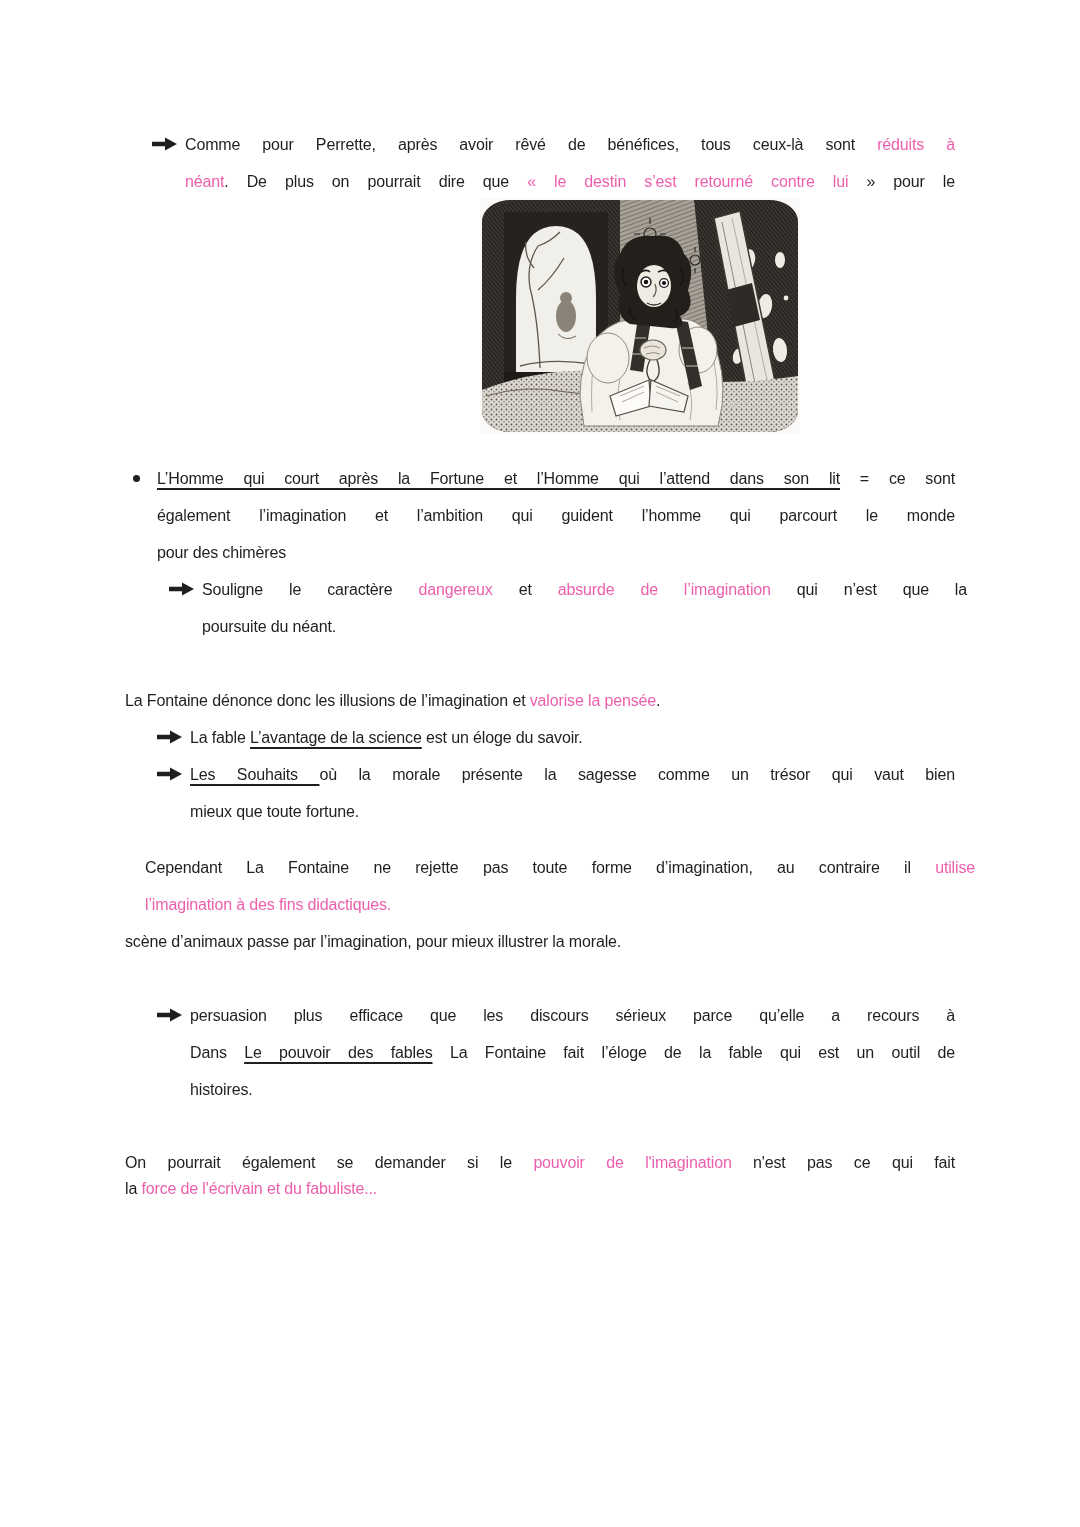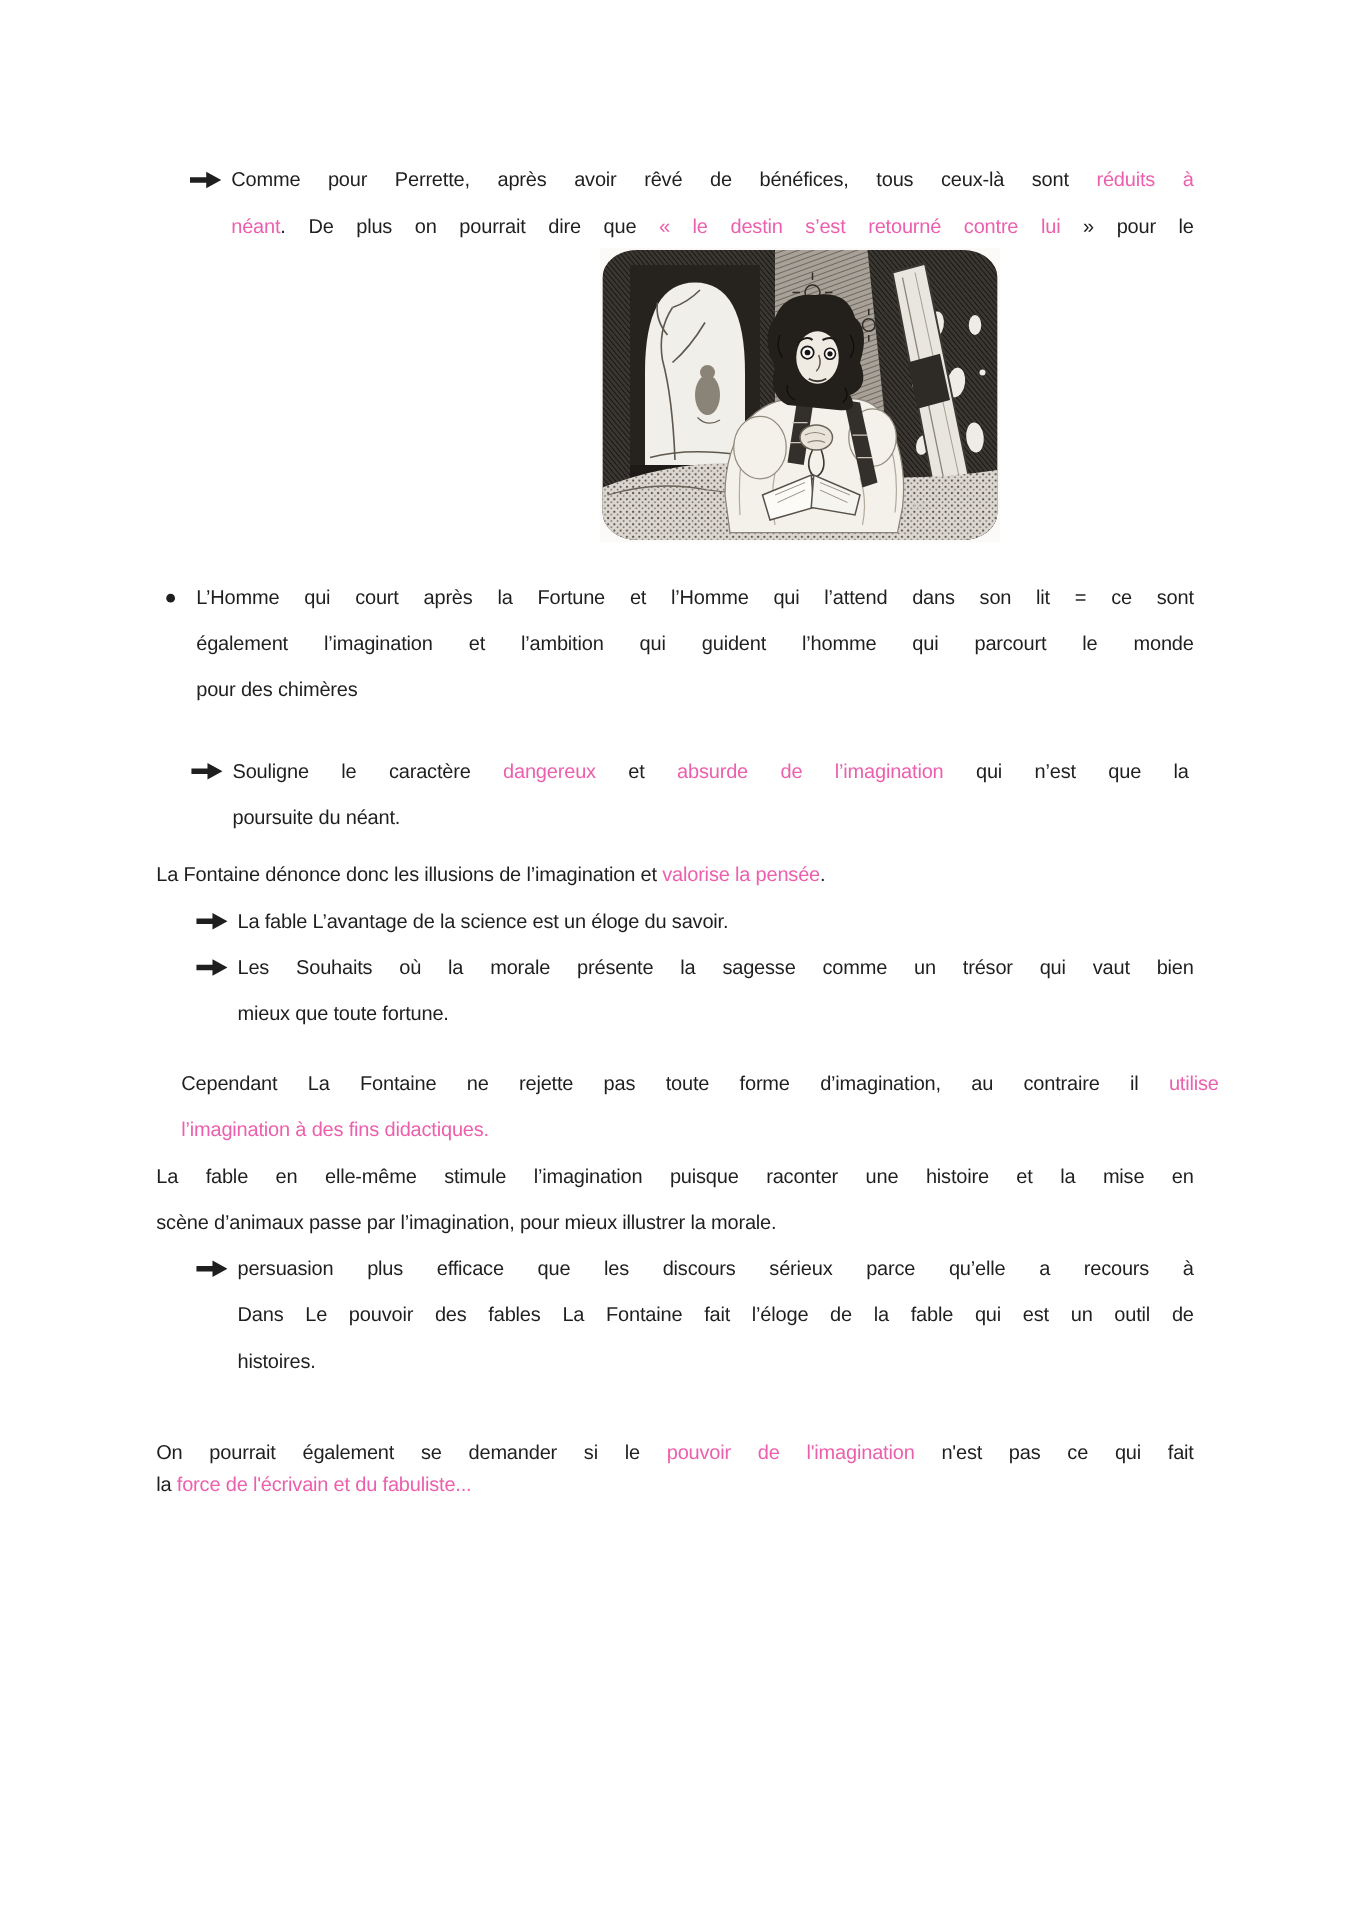--- a/index.html
+++ b/index.html
@@ -8,21 +8,21 @@
     font-family:"Liberation Sans","DejaVu Sans",sans-serif;color:var(--ink,#1f1f1f);
   }
   .block{position:absolute;}
   .line{
     display:block;line-height:37px;height:37px;font-size:16px;letter-spacing:-0.15px;
     text-align:left;white-space:normal;
   }
   .line.j{text-align:justify;text-align-last:justify;}
   .line.tight{line-height:26px;height:26px;}
   .pink{color:var(--pink,#ec5fad);}
-  .u{text-decoration-thickness:1.6px;text-underline-offset:4px;}
+  .u{text-decoration:underline;text-decoration-thickness:1.6px;text-underline-offset:4px;}
   .marker{position:absolute;}
   .marker.arrow{left:-33px;top:10px;width:25px;height:16px;}
   .marker.arrow svg{display:block;}
   .marker.arrow path{fill:var(--ink,#1f1f1f);}
   .marker.dot{left:-24px;top:15px;width:7px;height:7px;border-radius:50%;background:var(--ink,#1f1f1f);}
   .illustration{position:absolute;display:block;}
 </style>
 </head>
 <body>
 
@@ -159,21 +159,21 @@
         </span>
         <div class="line j"><span>Comme pour Perrette, après avoir rêvé de bénéfices, tous ceux-là sont </span><span class="pink">réduits à</span></div>
         <div class="line j"><span class="pink">néant</span><span>. De plus on pourrait dire que </span><span class="pink">« le destin s’est retourné contre lui</span><span> » pour le</span></div>
       </div>
       <div class="block" style="top: 460px; left: 157px; width: 798px;">
         <span class="marker dot"></span>
         <div class="line j"><span class="u">L’Homme qui court après la Fortune et l’Homme qui l’attend dans son lit</span><span> = ce sont</span></div>
         <div class="line j"><span>également l’imagination et l’ambition qui guident l’homme qui parcourt le monde</span></div>
         <div class="line"><span>pour des chimères</span></div>
       </div>
-      <div class="block" style="top: 571px; left: 186px; width: 765px; margin-top: 28px;">
+      <div class="block" style="top: 571px; left: 202px; width: 765px;">
         <span class="marker arrow">
           <svg viewBox="0 0 26 16" width="25" height="16">
             <path d="M0 5.7 H13.5 V1.2 L26 8 L13.5 14.8 V10.3 H0 Z"></path>
           </svg>
         </span>
         <div class="line j"><span>Souligne le caractère </span><span class="pink">dangereux</span><span> et </span><span class="pink">absurde de l’imagination</span><span> qui n’est que la</span></div>
         <div class="line"><span>poursuite du néant.</span></div>
       </div>
       <div class="block" style="top: 682px; left: 125px; width: 830px;">
         <div class="line"><span>La Fontaine dénonce donc les illusions de l’imagination et </span><span class="pink">valorise la pensée</span><span>.</span></div>
@@ -193,21 +193,20 @@
           </svg>
         </span>
         <div class="line j"><span class="u">Les Souhaits </span><span>où la morale présente la sagesse comme un trésor qui vaut bien</span></div>
         <div class="line"><span>mieux que toute fortune.</span></div>
       </div>
       <div class="block" style="top: 849px; left: 125px; width: 830px; margin-left: 20px;">
         <div class="line j"><span>Cependant La Fontaine ne rejette pas toute forme d’imagination, au contraire il </span><span class="pink">utilise</span></div>
         <div class="line"><span class="pink">l’imagination à des fins didactiques.</span></div>
       </div>
       <div class="block" style="top: 923px; left: 125px; width: 830px;">
-        <div class="line j"><span>La fable en elle-même stimule l’imagination puisque raconter une histoire et la mise en</span></div>
         <div class="line"><span>scène d’animaux passe par l’imagination, pour mieux illustrer la morale.</span></div>
       </div>
       <div class="block" style="top: 997px; left: 190px; width: 765px;">
         <span class="marker arrow">
           <svg viewBox="0 0 26 16" width="25" height="16">
             <path d="M0 5.7 H13.5 V1.2 L26 8 L13.5 14.8 V10.3 H0 Z"></path>
           </svg>
         </span>
         <div class="line j"><span>persuasion plus efficace que les discours sérieux parce qu’elle a recours à</span></div>
         <div class="line j"><span>Dans </span><span class="u">Le pouvoir des fables</span><span> La Fontaine fait l’éloge de la fable qui est un outil de</span></div>

